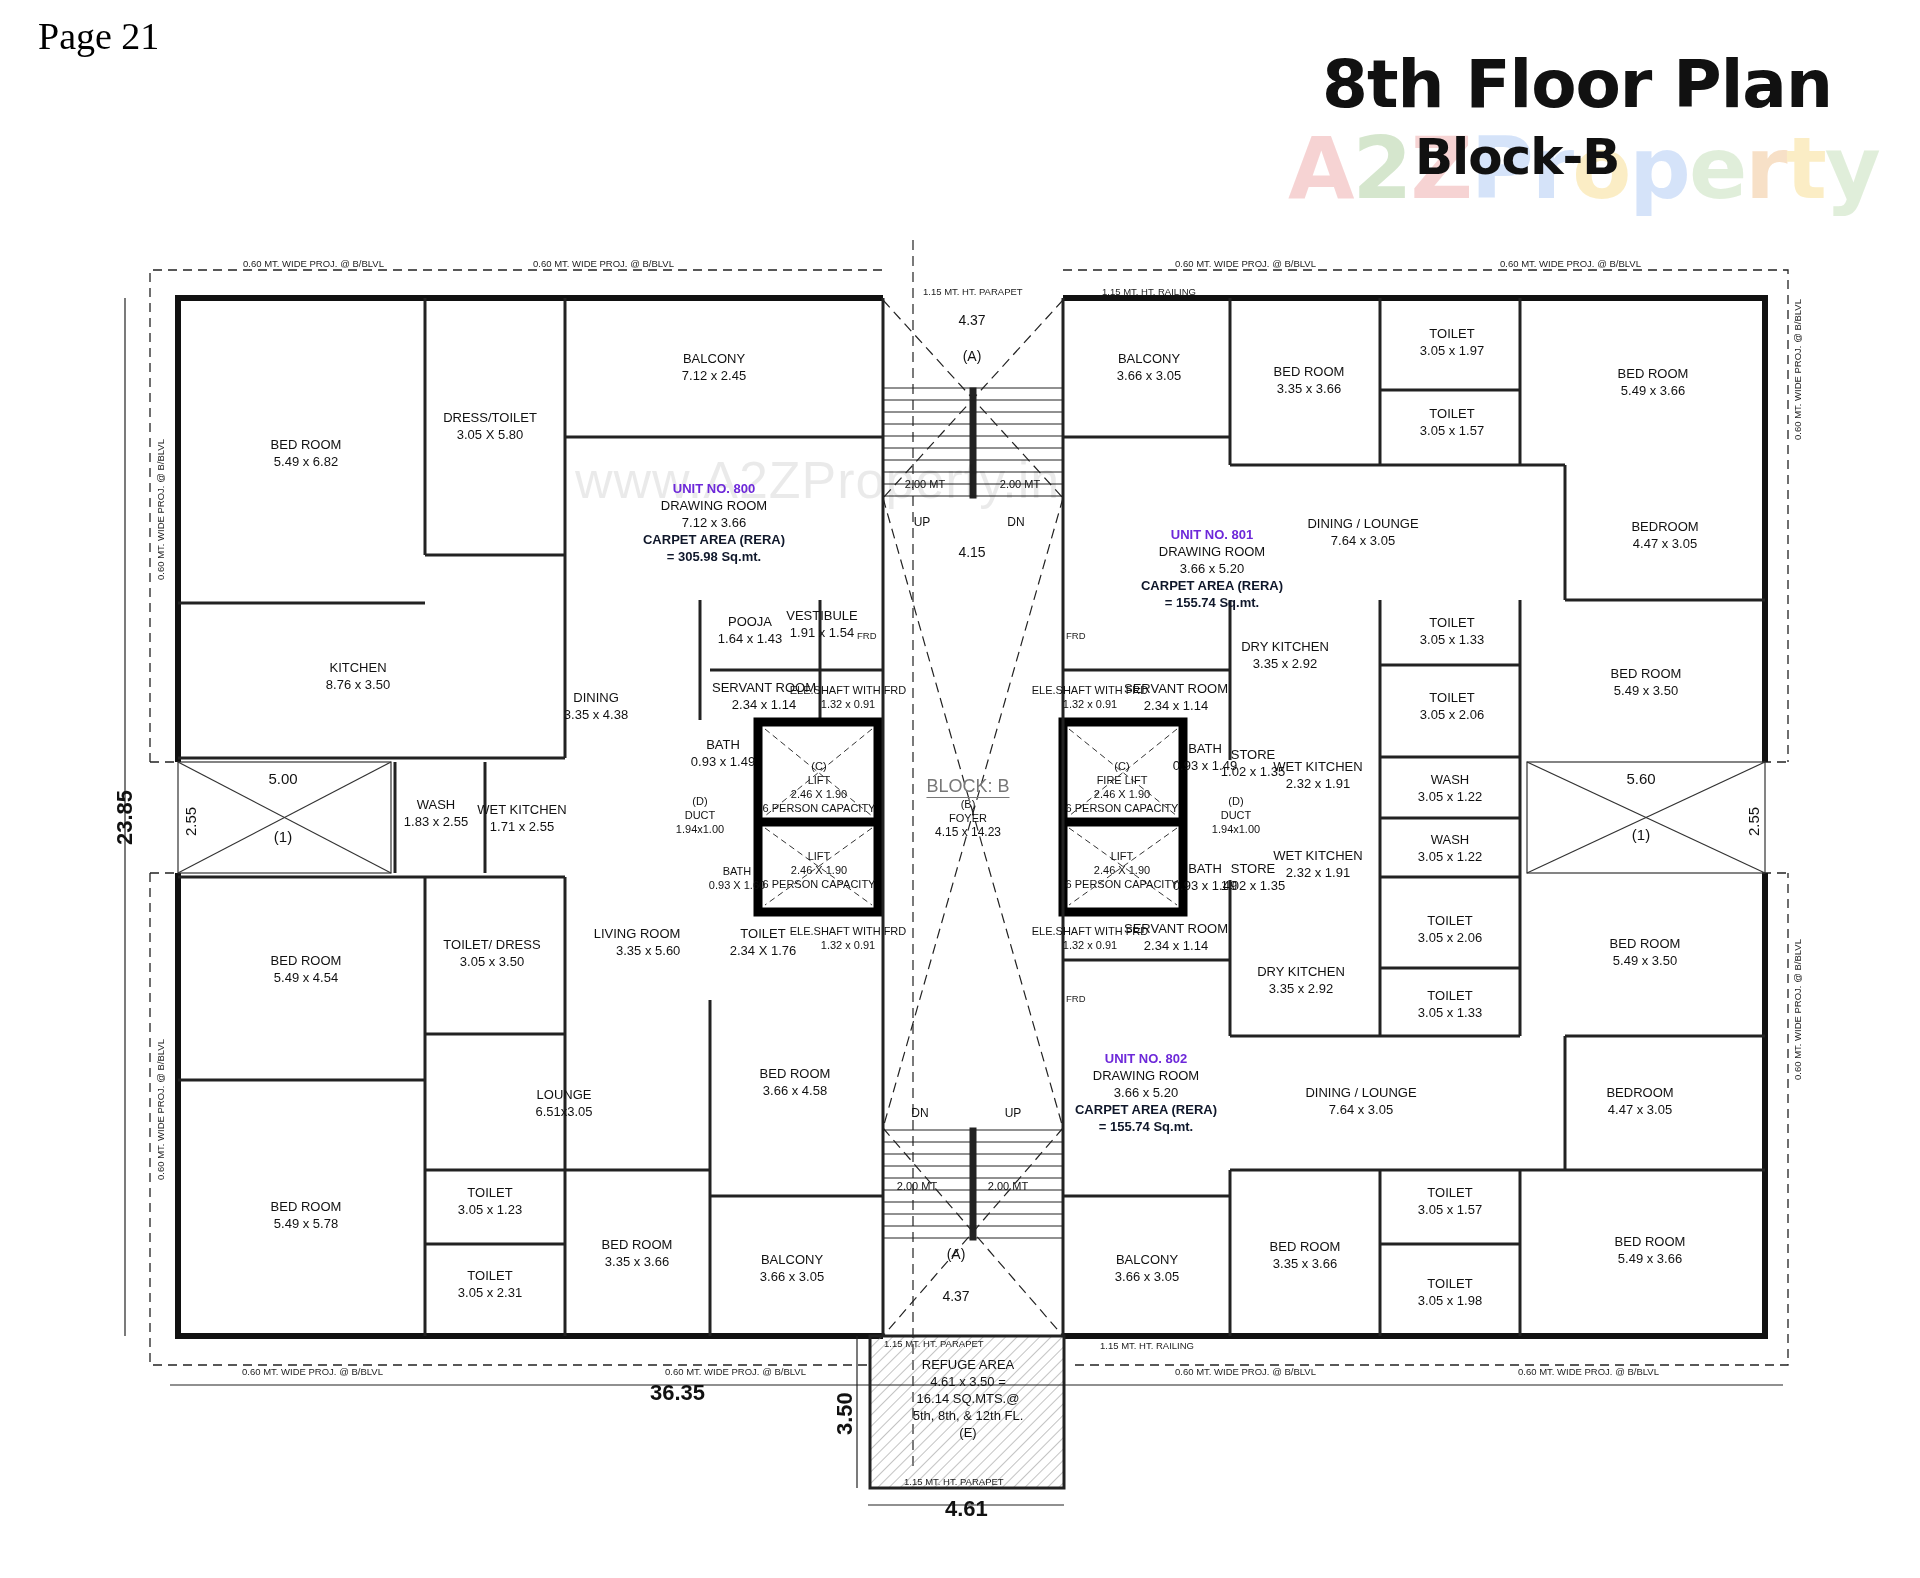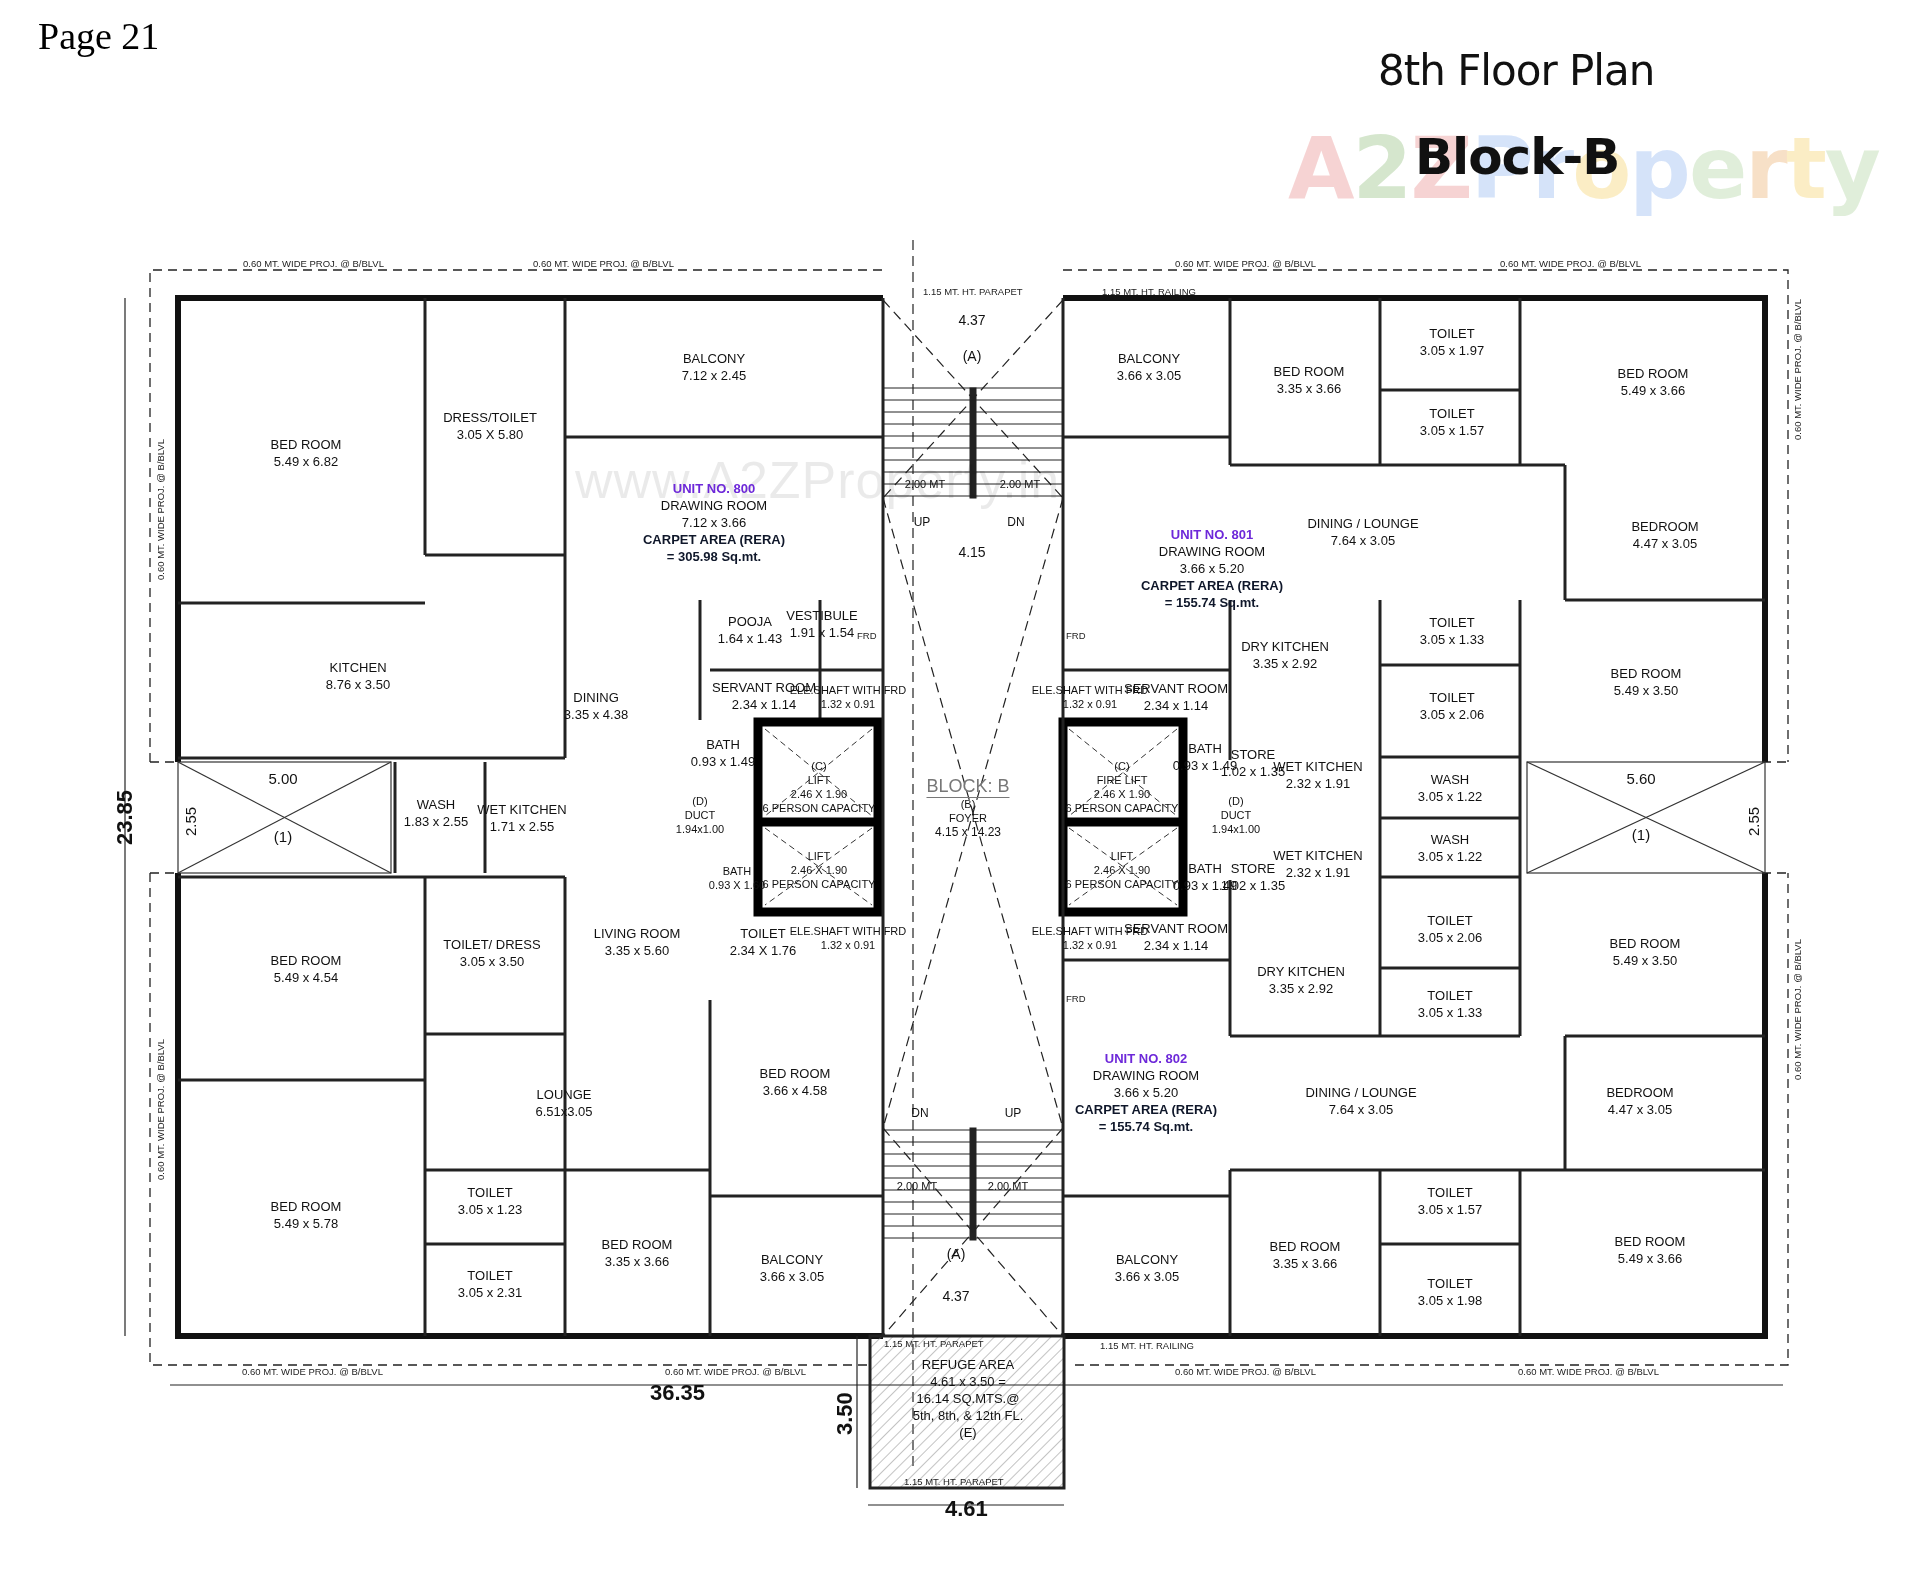--- a/index.html
+++ b/index.html
@@ -1,18 +1,18 @@
 <!DOCTYPE html>
 <html><head>
 <meta charset="utf-8">
 <style>
   html,body{margin:0;padding:0;background:#fff;}
   body{width:1920px;height:1578px;position:relative;overflow:hidden;font-family:"Liberation Sans",sans-serif;color:#111;}
   .page-num{position:absolute;left:38px;top:14px;font-family:"Liberation Serif",serif;font-size:38px;color:#000;}
-  .title{position:absolute;left:1378px;top:46px;font-family:"DejaVu Sans",sans-serif;font-weight:normal;font-size:42px;letter-spacing:-1px;}
+  .title{position:absolute;left:1322px;top:46px;font-family:"DejaVu Sans",sans-serif;font-weight:bold;font-size:66px;letter-spacing:-1px;}
   .subtitle{position:absolute;left:1415px;top:128px;font-family:"DejaVu Sans",sans-serif;font-weight:bold;font-size:50px;letter-spacing:-1px;z-index:2;}
   .wm-logo{position:absolute;left:1288px;top:118px;font-family:"DejaVu Sans",sans-serif;font-weight:bold;font-size:86px;letter-spacing:-2px;opacity:.28;z-index:1;white-space:nowrap;}
   .wm-logo span{display:inline-block;}
   .wm-url{position:absolute;left:575px;top:450px;font-size:52px;color:#000;opacity:.08;letter-spacing:1px;white-space:nowrap;}
   .plan{position:absolute;left:0;top:0;width:1920px;height:1578px;}
   .room{position:absolute;text-align:center;font-size:12.5px;line-height:17px;transform:translate(-50%,-50%);white-space:nowrap;color:#111;}
   .room .nm{display:block;font-size:13px;}
   .room .dm{display:block;font-size:13px;}
   .unit{position:absolute;text-align:center;font-size:13px;line-height:17px;transform:translate(-50%,-50%);white-space:nowrap;}
   .unit .u{color:#6d28d9;font-weight:bold;display:block;}
@@ -235,21 +235,21 @@
       <span class="dm">1.71 x 2.55</span>
     </div>
     <div class="room" style="left: 306px; top: 969px;">
       <span class="nm">BED ROOM</span>
       <span class="dm">5.49 x 4.54</span>
     </div>
     <div class="room" style="left: 492px; top: 953px;">
       <span class="nm">TOILET/ DRESS</span>
       <span class="dm">3.05 x 3.50</span>
     </div>
-    <div class="room" style="left: 637px; top: 942px;">
+    <div class="room" style="left: 637px; top: 942px; text-align: right;">
       <span class="nm">LIVING ROOM</span>
       <span class="dm">3.35 x 5.60</span>
     </div>
     <div class="room" style="left: 763px; top: 942px;">
       <span class="nm">TOILET</span>
       <span class="dm">2.34 X 1.76</span>
     </div>
     <div class="room" style="left: 795px; top: 1082px;">
       <span class="nm">BED ROOM</span>
       <span class="dm">3.66 x 4.58</span>

